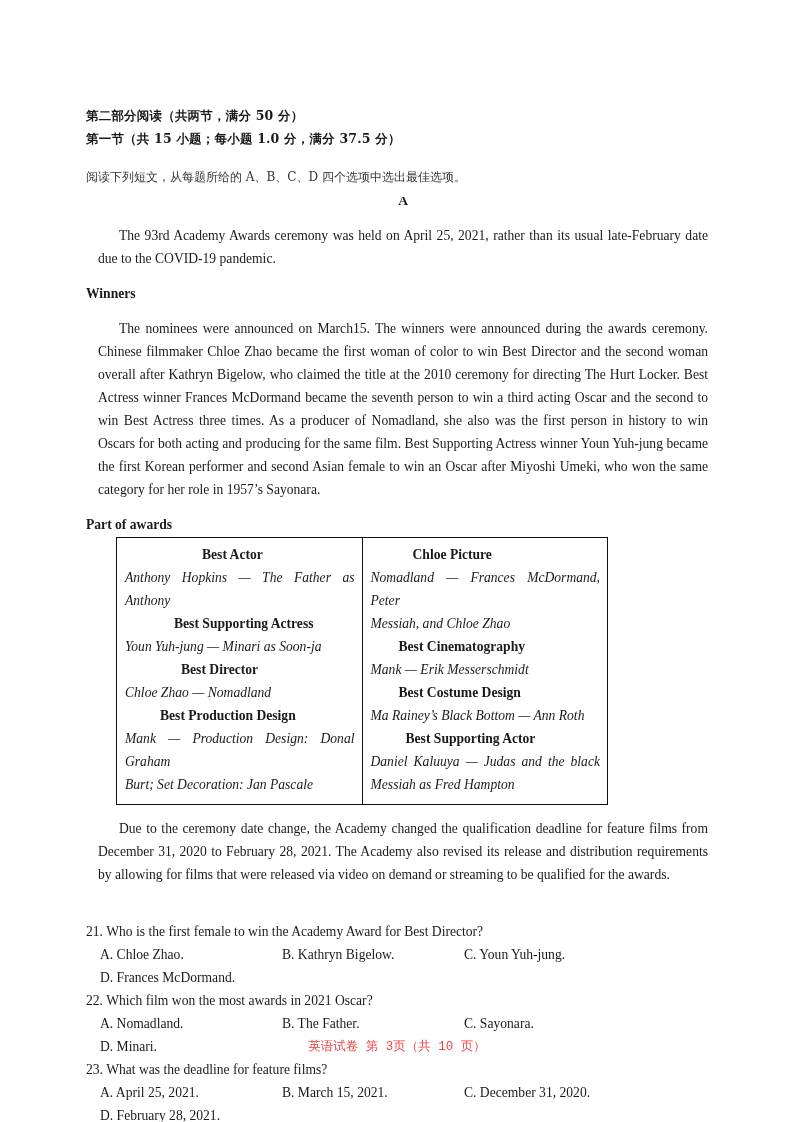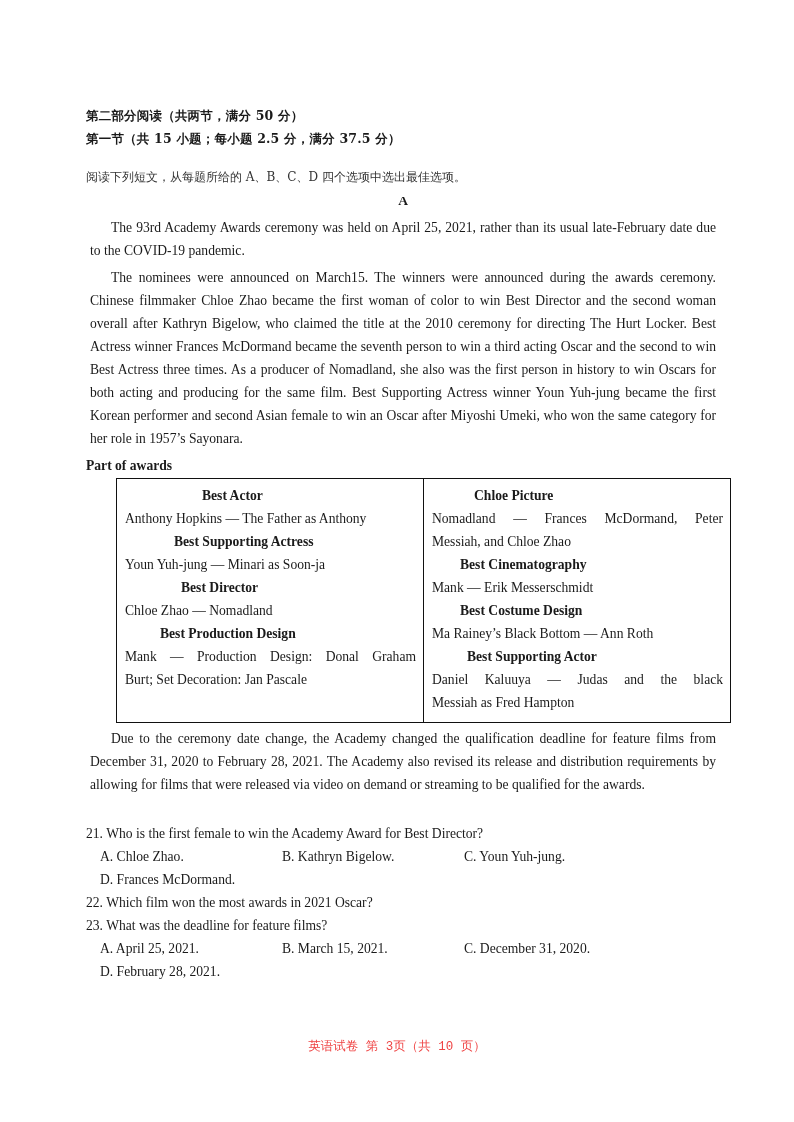--- a/index.html
+++ b/index.html
@@ -13,55 +13,56 @@
       font-family: "DejaVu Serif", "Liberation Serif", serif;
       font-weight: bold; font-size: 12.5px; line-height: 23px; letter-spacing: 0.2px;
       white-space: nowrap;
     }
     .cn-instr {
       font-family: "DejaVu Serif", "Liberation Serif", serif;
       font-size: 12px; line-height: 23px; white-space: nowrap; color: #333; margin-top: 16px;
     }
     .passage-label { text-align: center; font-weight: bold; font-size: 13.5px; line-height: 23px; }
     p.body {
-      margin: 4px; font-size: 13.6px; line-height: 23px; text-align: justify;
+      margin: 12px; font-size: 13.6px; line-height: 23px; text-align: justify;
       text-indent: 21px;
     }
     .sec-head { font-weight: bold; font-size: 13.6px; line-height: 23px; }
     table.awards {
-      margin-left: 30px; width: 615px; border-collapse: collapse;
+      margin-left: 30px; width: 492px; border-collapse: collapse;
       border: 1.5px solid #111; margin-top: 1px; margin-bottom: 1px;
     }
     table.awards td {
       vertical-align: top; padding: 5px 7px 8px 8px; width: 50%;
     }
     table.awards td.left { border-right: 1.5px solid #111; }
-    .cell-line { font-size: 13.6px; line-height: 23px; text-align: justify; }
+    .cell-line { font-size: 13.6px; line-height: 23px; text-align: justify; font-style: italic; }
     .award-title { font-weight: bold; font-size: 13.6px; line-height: 23px; }
     .justify-full { text-align: justify; text-align-last: justify; }
     .q-gap { height: 22px; }
     .question { font-size: 13.6px; line-height: 23px; }
     .options { display: flex; flex-wrap: wrap; padding-left: 14px; }
     .option { width: 182px; font-size: 13.6px; line-height: 23px; }
     .footer {
       position: absolute; top: 1038px; left: 0; width: 794px; text-align: center;
       font-family: Liberation Mono, monospace; font-size: 12.5px; color: #ef4444;
     }
   </style>
 </head>
 <body>
 
 <div class="page">
   <div class="cn-head">第二部分阅读（共两节，满分 50 分）</div>
-  <div class="cn-head">第一节（共 15 小题；每小题 2.5 分，满分 37.5 分）</div>
+  <div class="cn-head">第一节（共 15 小题；每小题 1.0 分，满分 37.5 分）</div>
   <div class="cn-instr">阅读下列短文，从每题所给的 A、B、C、D 四个选项中选出最佳选项。</div>
 
   <div class="passage-label">A</div>
   <p class="body">The 93rd Academy Awards ceremony was held on April 25, 2021, rather than its usual late-February date due to the COVID-19 pandemic.</p>
 
+  <div class="sec-head">Winners</div>
   <p class="body">The nominees were announced on March15. The winners were announced during the awards ceremony. Chinese filmmaker Chloe Zhao became the first woman of color to win Best Director and the second woman overall after Kathryn Bigelow, who claimed the title at the 2010 ceremony for directing The Hurt Locker. Best Actress winner Frances McDormand became the seventh person to win a third acting Oscar and the second to win Best Actress three times. As a producer of Nomadland, she also was the first person in history to win Oscars for both acting and producing for the same film. Best Supporting Actress winner Youn Yuh-jung became the first Korean performer and second Asian female to win an Oscar after Miyoshi Umeki, who won the same category for her role in 1957’s Sayonara.</p>
 
   <div class="sec-head">Part of awards</div>
 
   <table class="awards">
     <tbody>
         <tr>
       <td class="left">
         <div class="award-title" style="padding-left:77px">Best Actor</div>
         <div class="cell-line">Anthony Hopkins — The Father as Anthony</div>
@@ -98,20 +99,26 @@
     <div class="options">
       <div class="option">A. Chloe Zhao.</div>
       <div class="option">B. Kathryn Bigelow.</div>
       <div class="option">C. Youn Yuh-jung.</div>
       <div class="option">D. Frances McDormand.</div>
     </div>
   </div>
 
   <div>
     <div class="question">22. Which film won the most awards in 2021 Oscar?</div>
+    <div class="options">
+      <div class="option">A. Nomadland.</div>
+      <div class="option">B. The Father.</div>
+      <div class="option">C. Sayonara.</div>
+      <div class="option">D. Minari.</div>
+    </div>
   </div>
 
   <div>
     <div class="question">23. What was the deadline for feature films?</div>
     <div class="options">
       <div class="option">A. April 25, 2021.</div>
       <div class="option">B. March 15, 2021.</div>
       <div class="option">C. December 31, 2020.</div>
       <div class="option">D. February 28, 2021.</div>
     </div>

